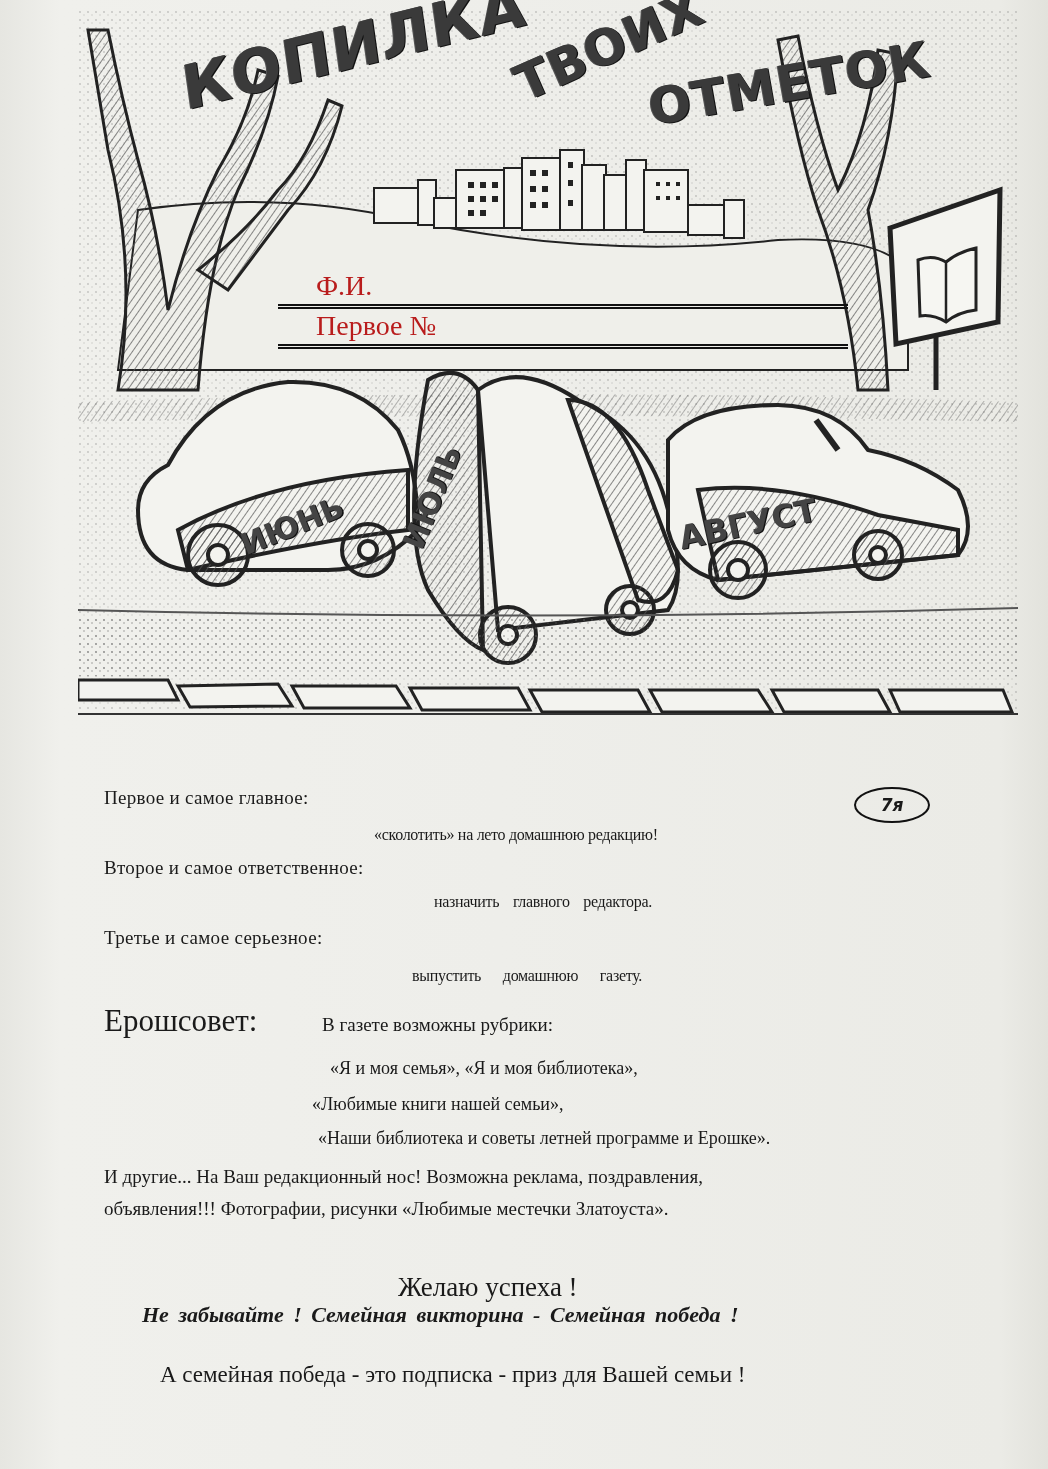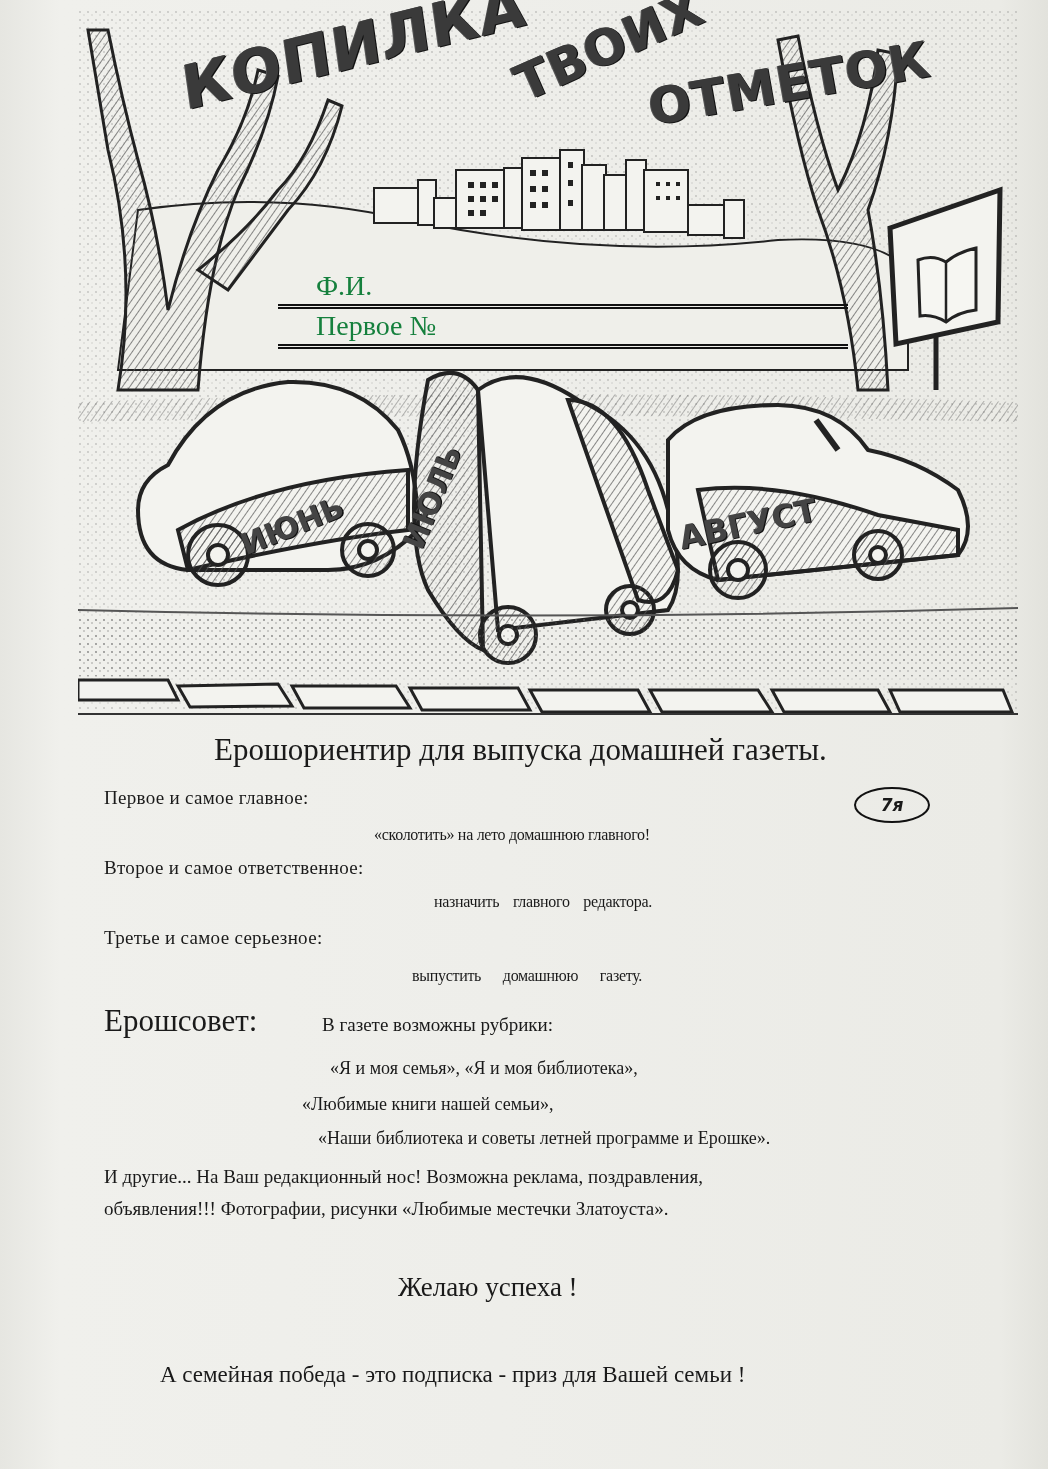--- a/index.html
+++ b/index.html
@@ -28,21 +28,21 @@
     letter-spacing: 1px;
     text-shadow: 1px 1px 0 #111, -1px 0 0 #555;
     white-space: nowrap;
   }
   .tw-1 { left: 100px; top: 44px; font-size: 60px; transform: rotate(-14deg) skewX(-6deg); transform-origin: left top; }
   .tw-2 { left: 428px; top: 50px; font-size: 50px; transform: rotate(-24deg); transform-origin: left top; }
   .tw-3 { left: 566px; top: 70px; font-size: 50px; transform: rotate(-10deg); transform-origin: left top; }
 
   .form-field {
     position: absolute; left: 200px; width: 570px;
-    font-family: "Liberation Serif", serif; font-size: 28px; color: #15803d;
+    font-family: "Liberation Serif", serif; font-size: 28px; color: #b91c1c;
   }
   .form-field .lbl { display: block; padding-left: 38px; }
   .form-field .line { display: block; height: 5px; border-top: 2px solid #111; border-bottom: 2px solid #111; margin-top: 2px; }
   .ff-1 { top: 260px; }
   .ff-2 { top: 300px; }
 
   .car-label {
     position: absolute;
     font-family: "DejaVu Sans", sans-serif; font-weight: 900;
     color: #444; text-shadow: 1px 1px 0 #111;
@@ -68,21 +68,21 @@
     position: absolute; left: 854px; top: 787px; width: 76px; height: 36px;
     border: 2px solid #111; border-radius: 50%;
     display: flex; align-items: center; justify-content: center;
     font-family: "DejaVu Sans", sans-serif; font-weight: bold; font-style: italic; font-size: 17px; text-align: center;
   }
 
   .advice-head { left: 104px; top: 1003px; font-size: 31px; }
   .advice-intro { left: 322px; top: 1014px; font-size: 19px; }
   .r { font-size: 18px; }
   .r1 { left: 330px; top: 1058px; }
-  .r2 { left: 302px; top: 1094px; }
+  .r2 { left: 312px; top: 1094px; }
   .r3 { left: 318px; top: 1128px; }
   .p1 { left: 104px; top: 1166px; font-size: 19px; }
   .p2 { left: 104px; top: 1198px; font-size: 19px; }
   .wish { left: 398px; top: 1236px; font-size: 27px; margin-top: 36px; }
   .reminder {
     left: 142px; top: 1302px; font-size: 22px; font-style: italic; font-weight: bold; word-spacing: 4px;
   }
   .final { left: 160px; top: 1362px; font-size: 23px; }
 </style>
 </head>
@@ -219,35 +219,35 @@
     <div class="form-field ff-2">
       <span class="lbl">Первое №</span>
       <span class="line"></span>
     </div>
 
     <span class="car-label cl-1">ИЮНЬ</span>
     <span class="car-label cl-2">ИЮЛЬ</span>
     <span class="car-label cl-3">АВГУСТ</span>
   </div>
 
-  <div class="t heading">Ерошориентир для выпуска домашней газеты.</div>
 
   <div class="t q q1">Первое и самое главное:</div>
   <div class="badge">7я</div>
-  <div class="t a a1">«сколотить» на лето домашнюю главного!</div>
+  <div class="t a a1">«сколотить» на лето домашнюю редакцию!</div>
 
   <div class="t q q2">Второе и самое ответственное:</div>
   <div class="t a a2">назначить главного редактора.</div>
 
   <div class="t q q3">Третье и самое серьезное:</div>
   <div class="t a a3">выпустить домашнюю газету.</div>
 
   <div class="t advice-head">Ерошсовет:</div>
   <div class="t advice-intro">В газете возможны рубрики:</div>
   <div class="t r r1">«Я и моя семья», «Я и моя библиотека»,</div>
   <div class="t r r2">«Любимые книги нашей семьи»,</div>
   <div class="t r r3">«Наши библиотека и советы летней программе и Ерошке».</div>
   <div class="t p2">объявления!!! Фотографии, рисунки «Любимые местечки Златоуста».</div>
   <div class="t p1">И другие... На Ваш редакционный нос! Возможна реклама, поздравления,</div>
   <div class="t wish">Желаю успеха !</div>
 
+  <div class="t reminder">Не забывайте !  Семейная викторина  -  Семейная победа !</div>
   <div class="t final">А семейная победа - это подписка - приз для Вашей семьи !</div>
 </div>
 
 </body></html>

